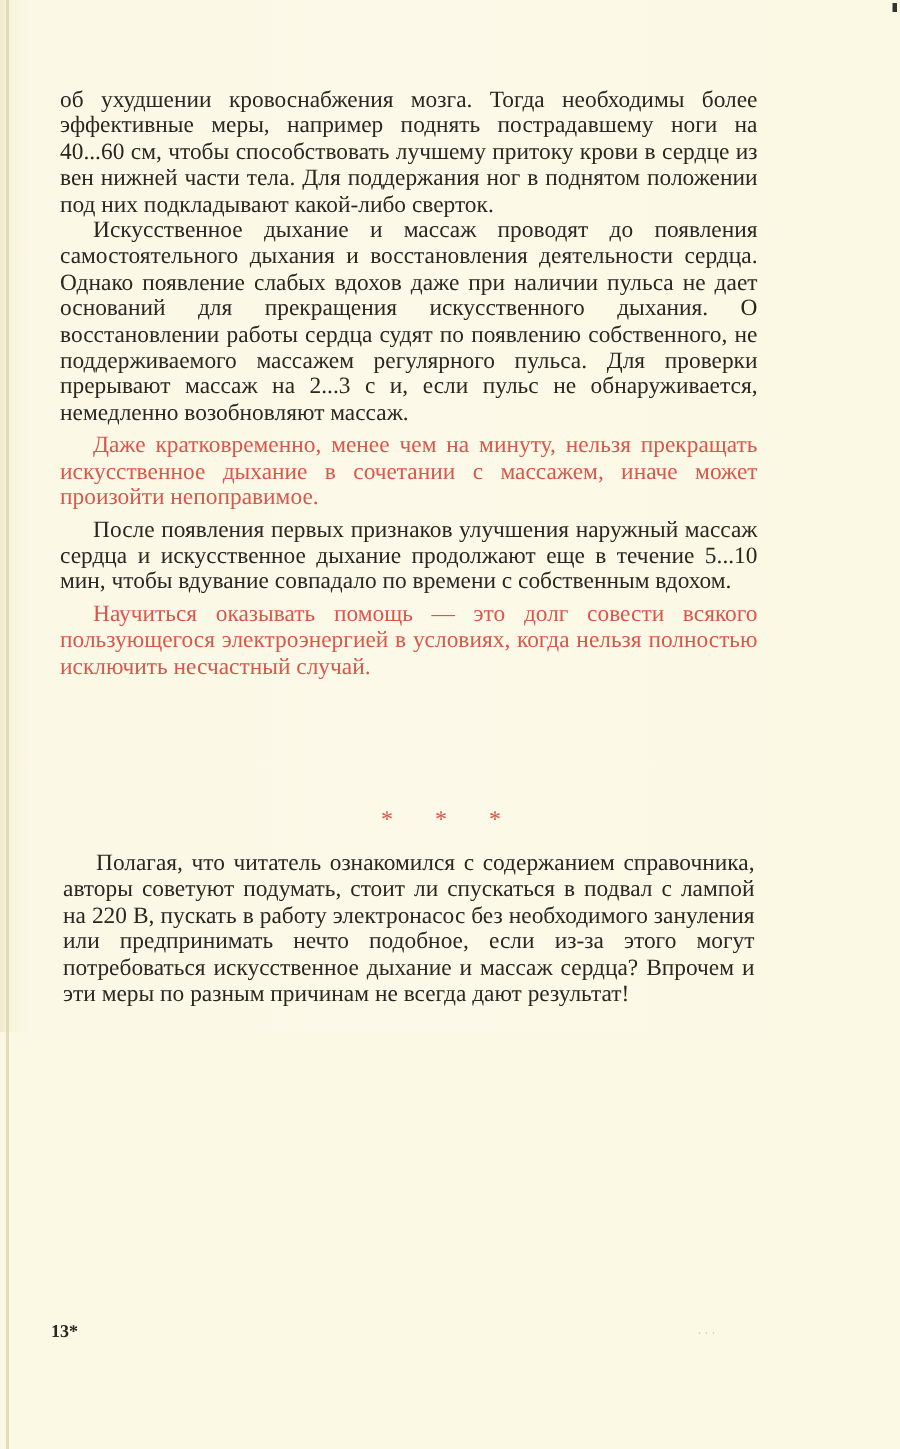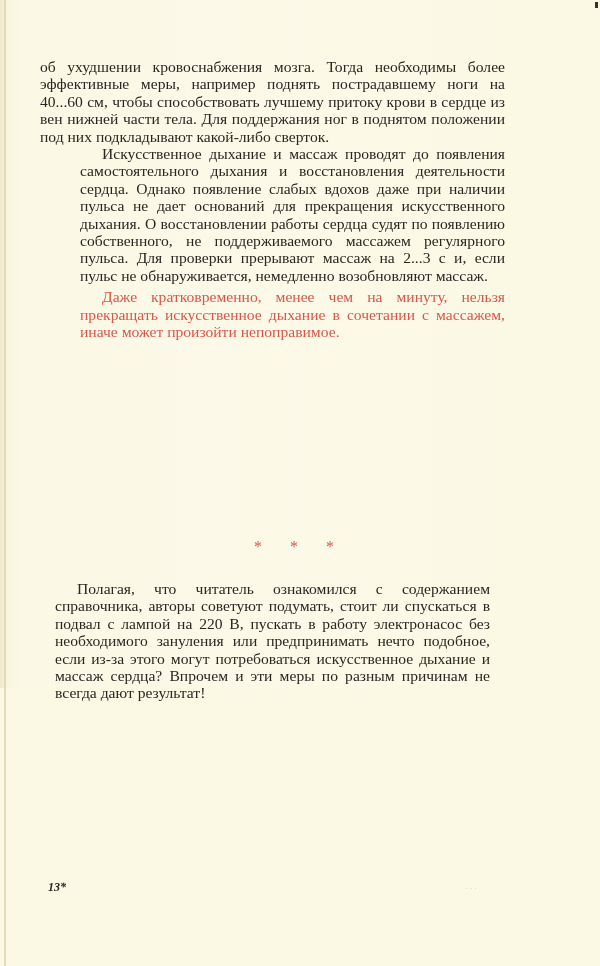--- a/index.html
+++ b/index.html
@@ -20,54 +20,56 @@
   }
   .corner-mark {
     position: absolute; right: 2px; top: 2px; width: 3px; height: 6px; background: #333;
   }
   .content {
     position: absolute; left: 40px; top: 58px; width: 465px;
     font-size: 15.6px; line-height: 17.4px;
     text-align: justify;
   }
   .content p { margin: 0; text-indent: 0; }
-  .content p.indent { text-indent: 22px; margin-left: 40px; }
+  .content p.indent { text-indent: 22px; }
   .content p.red { color: #d9574a; }
   .gap-small { height: 4px; }
   .stars {
     position: absolute; left: 0; width: 600px; top: 538px;
     text-align: center; color: #d9574a; font-size: 16px; letter-spacing: 12px;
   }
   .content2 {
     position: absolute; left: 40px; top: 565px; width: 465px;
     font-size: 15.6px; line-height: 17.4px; text-align: justify;
   }
-  .content2 p { margin: 15px; text-indent: 22px; }
+  .content2 p { margin: 2px; text-indent: 22px; }
   .page-number {
-    position: absolute; left: 48px; top: 880px;
-    font-size: 12px; font-weight: bold; color: #2a2622; font-style: italic;
+    position: absolute; left: 34px; top: 880px;
+    font-size: 12px; font-weight: bold; color: #2a2622;
   }
   .faint-mark {
     position: absolute; left: 465px; top: 884px; font-size: 8px; color: #c9c2a8;
   }
 </style>
 </head>
 <body>
 
 <div class="page">
   <div class="left-edge"></div>
   <div class="corner-mark"></div>
 
   <div class="content">
     <p>об ухудшении кровоснабжения мозга. Тогда необходимы более эффективные меры, например поднять пострадавшему ноги на 40...60 см, чтобы способствовать лучшему притоку крови в сердце из вен нижней части тела. Для поддержания ног в поднятом положении под них подкладывают какой-либо сверток.</p>
     <p class="indent">Искусственное дыхание и массаж проводят до появления самостоятельного дыхания и восстановления деятельности сердца. Однако появление слабых вдохов даже при наличии пульса не дает оснований для прекращения искусственного дыхания. О восстановлении работы сердца судят по появлению собственного, не поддерживаемого массажем регулярного пульса. Для проверки прерывают массаж на 2...3 с и, если пульс не обнаруживается, немедленно возобновляют массаж.</p>
     <div class="gap-small"></div>
     <p class="indent red">Даже кратковременно, менее чем на минуту, нельзя прекращать искусственное дыхание в сочетании с массажем, иначе может произойти непоправимое.</p>
     <div class="gap-small"></div>
+    <p class="indent">После появления первых признаков улучшения наружный массаж сердца и искусственное дыхание продолжают еще в течение 5...10 мин, чтобы вдувание совпадало по времени с собственным вдохом.</p>
     <div class="gap-small"></div>
+    <p class="indent red">Научиться оказывать помощь — это долг совести всякого пользующегося электроэнергией в условиях, когда нельзя полностью исключить несчастный случай.</p>
   </div>
 
   <div class="stars">* * *</div>
 
   <div class="content2">
     <p>Полагая, что читатель ознакомился с содержанием справочника, авторы советуют подумать, стоит ли спускаться в подвал с лампой на 220 В, пускать в работу электронасос без необходимого зануления или предпринимать нечто подобное, если из-за этого могут потребоваться искусственное дыхание и массаж сердца? Впрочем и эти меры по разным причинам не всегда дают результат!</p>
   </div>
 
   <div class="page-number">13*</div>
   <div class="faint-mark">· · ·</div>

